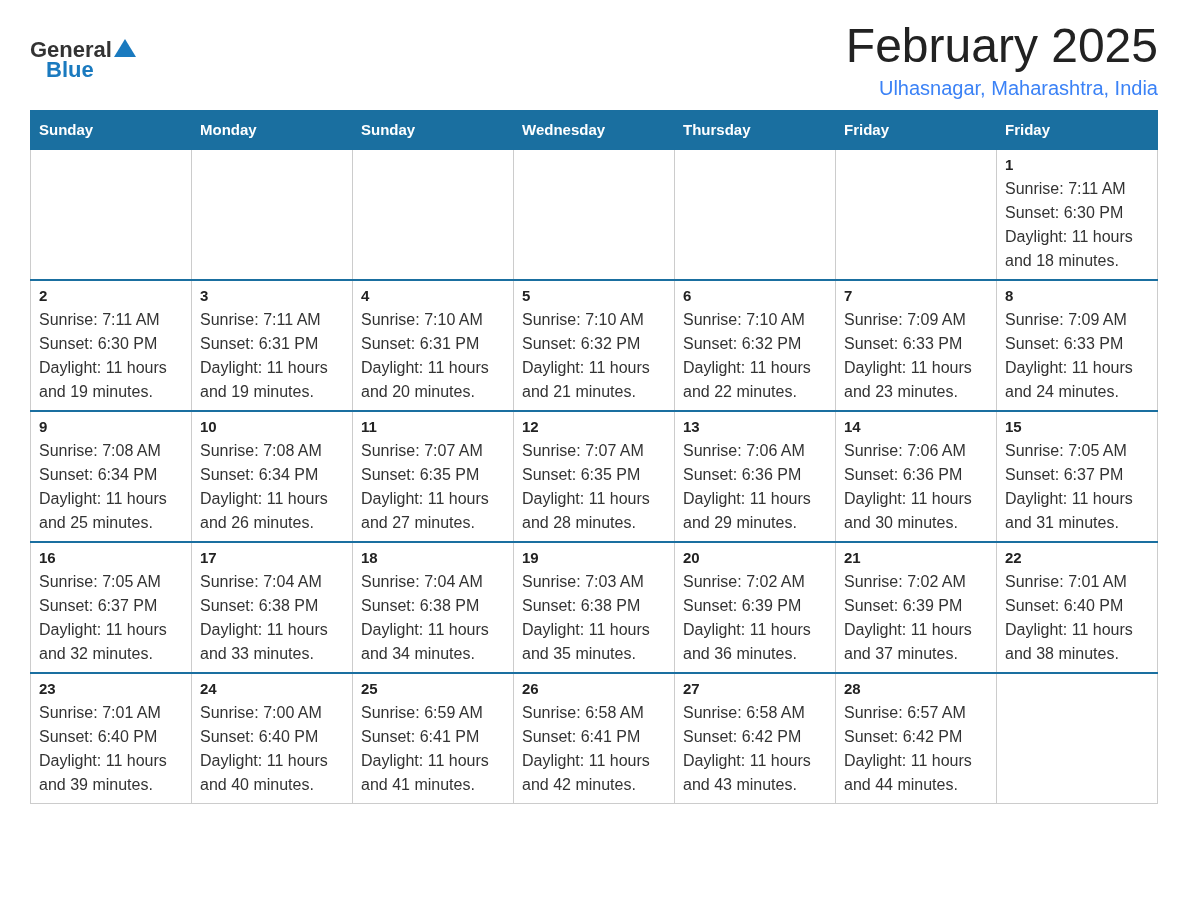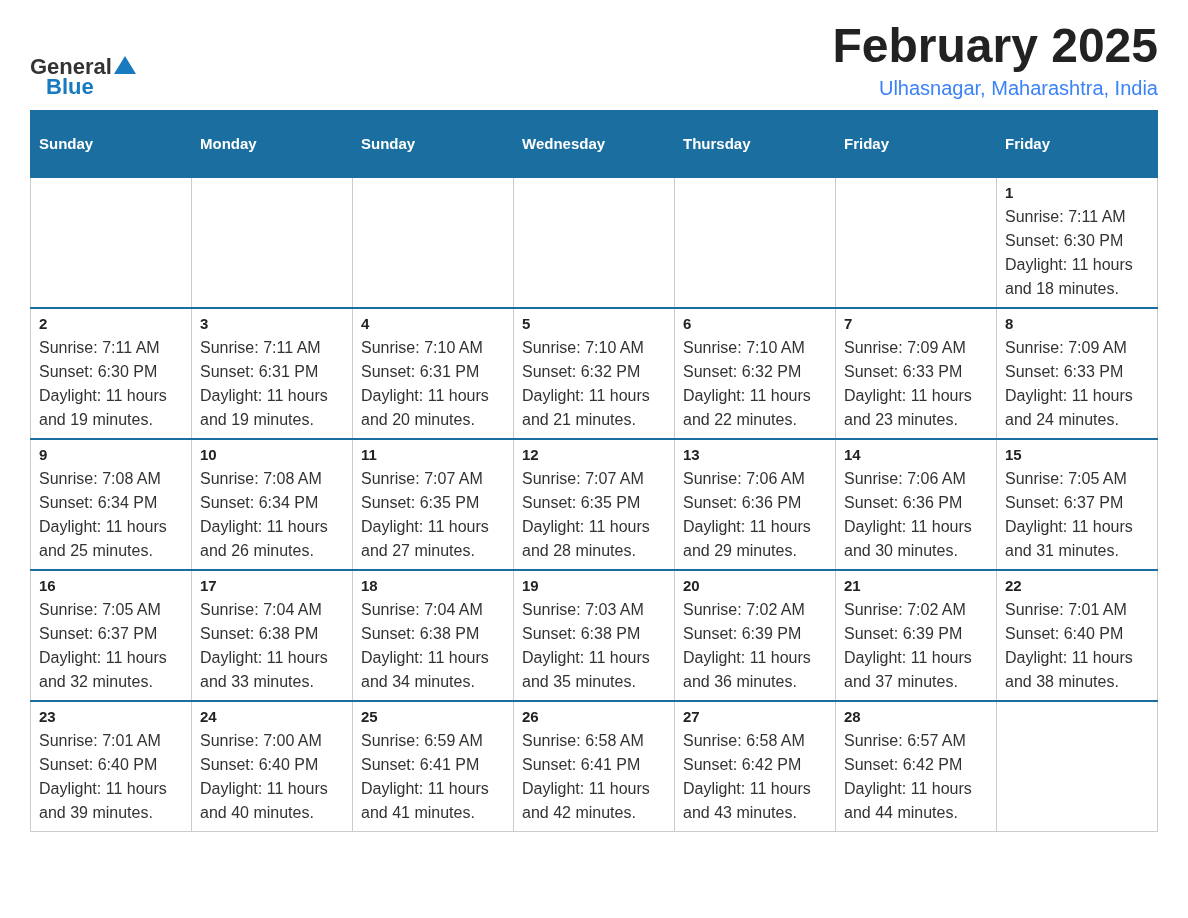--- a/index.html
+++ b/index.html
@@ -6,58 +6,58 @@
     body {
       font-family: Arial, sans-serif;
       background: #fff;
       padding: 20px 30px;
       width: 1188px;
       min-height: 918px;
     }
     .header {
       display: flex;
       justify-content: space-between;
-      align-items: flex-end;
+      align-items: center;
       margin-bottom: 10px;
     }
     .logo-text-general {
       font-size: 22px;
       font-weight: bold;
       color: #333;
     }
     .logo-text-blue {
       font-size: 22px;
       font-weight: bold;
       color: #1a7abf;
     }
     .title-block {
       text-align: right;
     }
     .month-title {
       font-size: 48px;
-      font-weight: bold;
+      font-weight: normal;
       color: #222;
       line-height: 1.1;
     }
     .location-title {
       font-size: 20px;
       color: #3b82f6;
       margin-top: 4px;
     }
     .calendar {
       width: 100%;
       border-collapse: collapse;
       margin-top: 10px;
     }
     .calendar th {
       background-color: #1a6fa0;
       color: #fff;
       font-size: 15px;
       font-weight: bold;
-      padding: 24px 8px;
+      padding: 10px 8px;
       text-align: left;
       border: 1px solid #1a6fa0;
     }
     .calendar td {
       vertical-align: top;
       border: 1px solid #ccc;
       padding: 6px 8px;
       width: calc(100% / 7);
       min-height: 100px;
       font-size: 12.5px;

